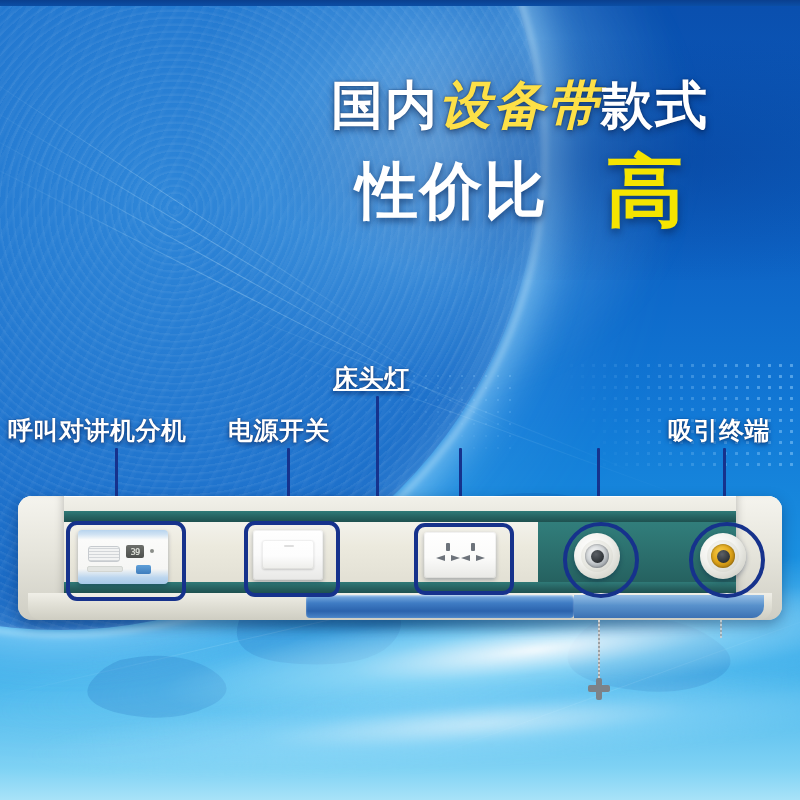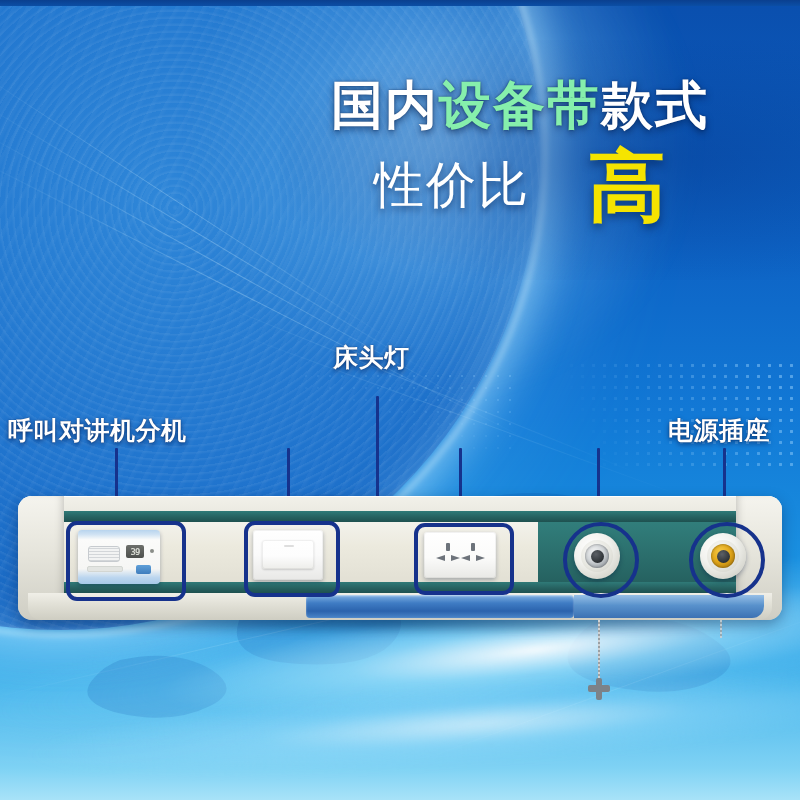--- a/index.html
+++ b/index.html
@@ -88,26 +88,26 @@
     background:radial-gradient(ellipse at 70% 50%, rgba(5,55,140,0.45) 0%, rgba(5,55,140,0.12) 55%, rgba(5,55,140,0) 78%);
   }
 
   
   .headline{position:absolute;left:250px;top:78px;width:540px;text-align:center;}
   .hl-line1{
     font-size:52px;font-weight:bold;letter-spacing:2px;line-height:1.05;
     color:#ffffff;white-space:nowrap;
     text-shadow:0 3px 7px rgba(0,25,70,.60), 0 0 2px rgba(0,20,60,.6);
   }
-  .hl-y{color:#86efac;}
+  .hl-y{color:#fde047;font-style:italic;}
   .hl-line2{
     margin-top:16px;display:flex;align-items:center;justify-content:center;gap:58px;white-space:nowrap;
   }
   .hl-xjb{
-    font-size:50px;font-weight:normal;letter-spacing:2px;color:#ffffff;
+    font-size:62px;font-weight:bold;letter-spacing:2px;color:#ffffff;
     text-shadow:0 3px 7px rgba(0,25,70,.60);
   }
   .hl-gao{
     font-size:78px;font-weight:bold;color:#f5e400;line-height:.95;
     text-shadow:0 4px 9px rgba(0,25,70,.55);
   }
 
   
   .labels{position:absolute;left:0;top:0;width:800px;height:800px;}
   .lbl{
@@ -168,21 +168,21 @@
     box-shadow:inset 0 1px 2px rgba(255,255,255,.55);
   }
   .lightstrip-r{
     position:absolute;left:556px;top:99px;width:190px;height:23px;border-radius:0 0 12px 0;
     background:linear-gradient(180deg,#8fbbe7 0%,#4d8bcb 45%,#2f69b2 100%);
     opacity:.92;
   }
 
   
   .intercom{
-    position:absolute;left:78px;top:530px;width:82px;height:54px;border-radius:4px;
+    position:absolute;left:78px;top:530px;width:90px;height:54px;border-radius:4px;
     background:linear-gradient(180deg,#b8d4ee 0%,#cfe2f3 8%,#fbfbfa 18%,#f6f6f4 72%,#bcd6ef 88%,#a7c8e8 100%);
     box-shadow:0 2px 4px rgba(0,20,60,.3);
   }
   .ic-grille{
     position:absolute;left:10px;top:16px;width:30px;height:14px;border-radius:3px;
     background:repeating-linear-gradient(0deg,#cfd3d6 0px,#cfd3d6 1px,#f2f3f3 1px,#f2f3f3 3px);
     border:1px solid #c2c7cb;opacity:.9;
   }
   .ic-lcd{
     position:absolute;left:48px;top:15px;width:18px;height:13px;border-radius:2px;
@@ -300,30 +300,31 @@
       <span class="hl-xjb">性价比</span>
       <span class="hl-gao">高</span>
     </div>
   </div>
 
   <div class="labels">
 
     <div class="lbl" style="left:8px;top:414px;">呼叫对讲机分机</div>
     <div class="leader" style="left:115px;top:448px;height:82px;"></div>
 
+    <div class="lbl" style="left:228px;top:414px;">电源开关</div>
     <div class="leader" style="left:287px;top:448px;height:82px;"></div>
 
-    <div class="lbl" style="left:333px;top:341px;">床头灯</div>
+    <div class="lbl" style="left:333px;top:362px;text-decoration:underline;">床头灯</div>
     <div class="leader" style="left:376px;top:396px;height:214px;"></div>
 
     <div class="leader" style="left:459px;top:448px;height:82px;"></div>
 
     <div class="leader" style="left:597px;top:448px;height:84px;"></div>
 
-    <div class="lbl" style="left:668px;top:414px;">电源插座</div>
+    <div class="lbl" style="left:668px;top:414px;">吸引终端</div>
     <div class="leader" style="left:723px;top:448px;height:84px;"></div>
   </div>
 
   <div class="panel-wrap">
     <div class="panel-shadow"></div>
     <div class="panel">
       <div class="face"></div>
       <div class="teal-field"></div>
       <div class="stripe top"></div>
       <div class="stripe bot"></div>

